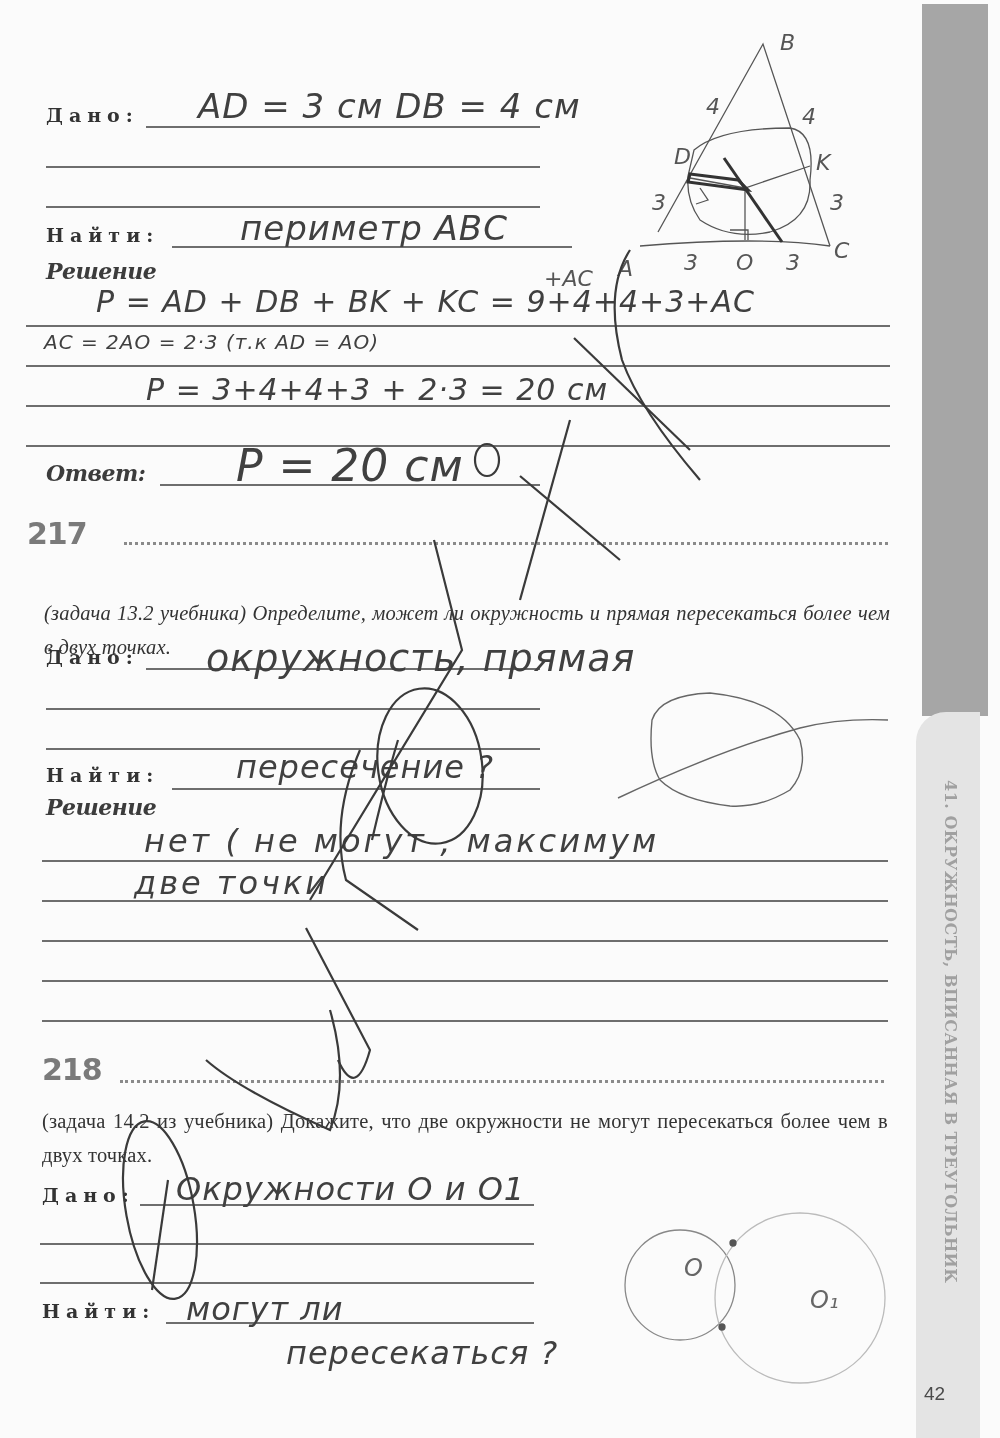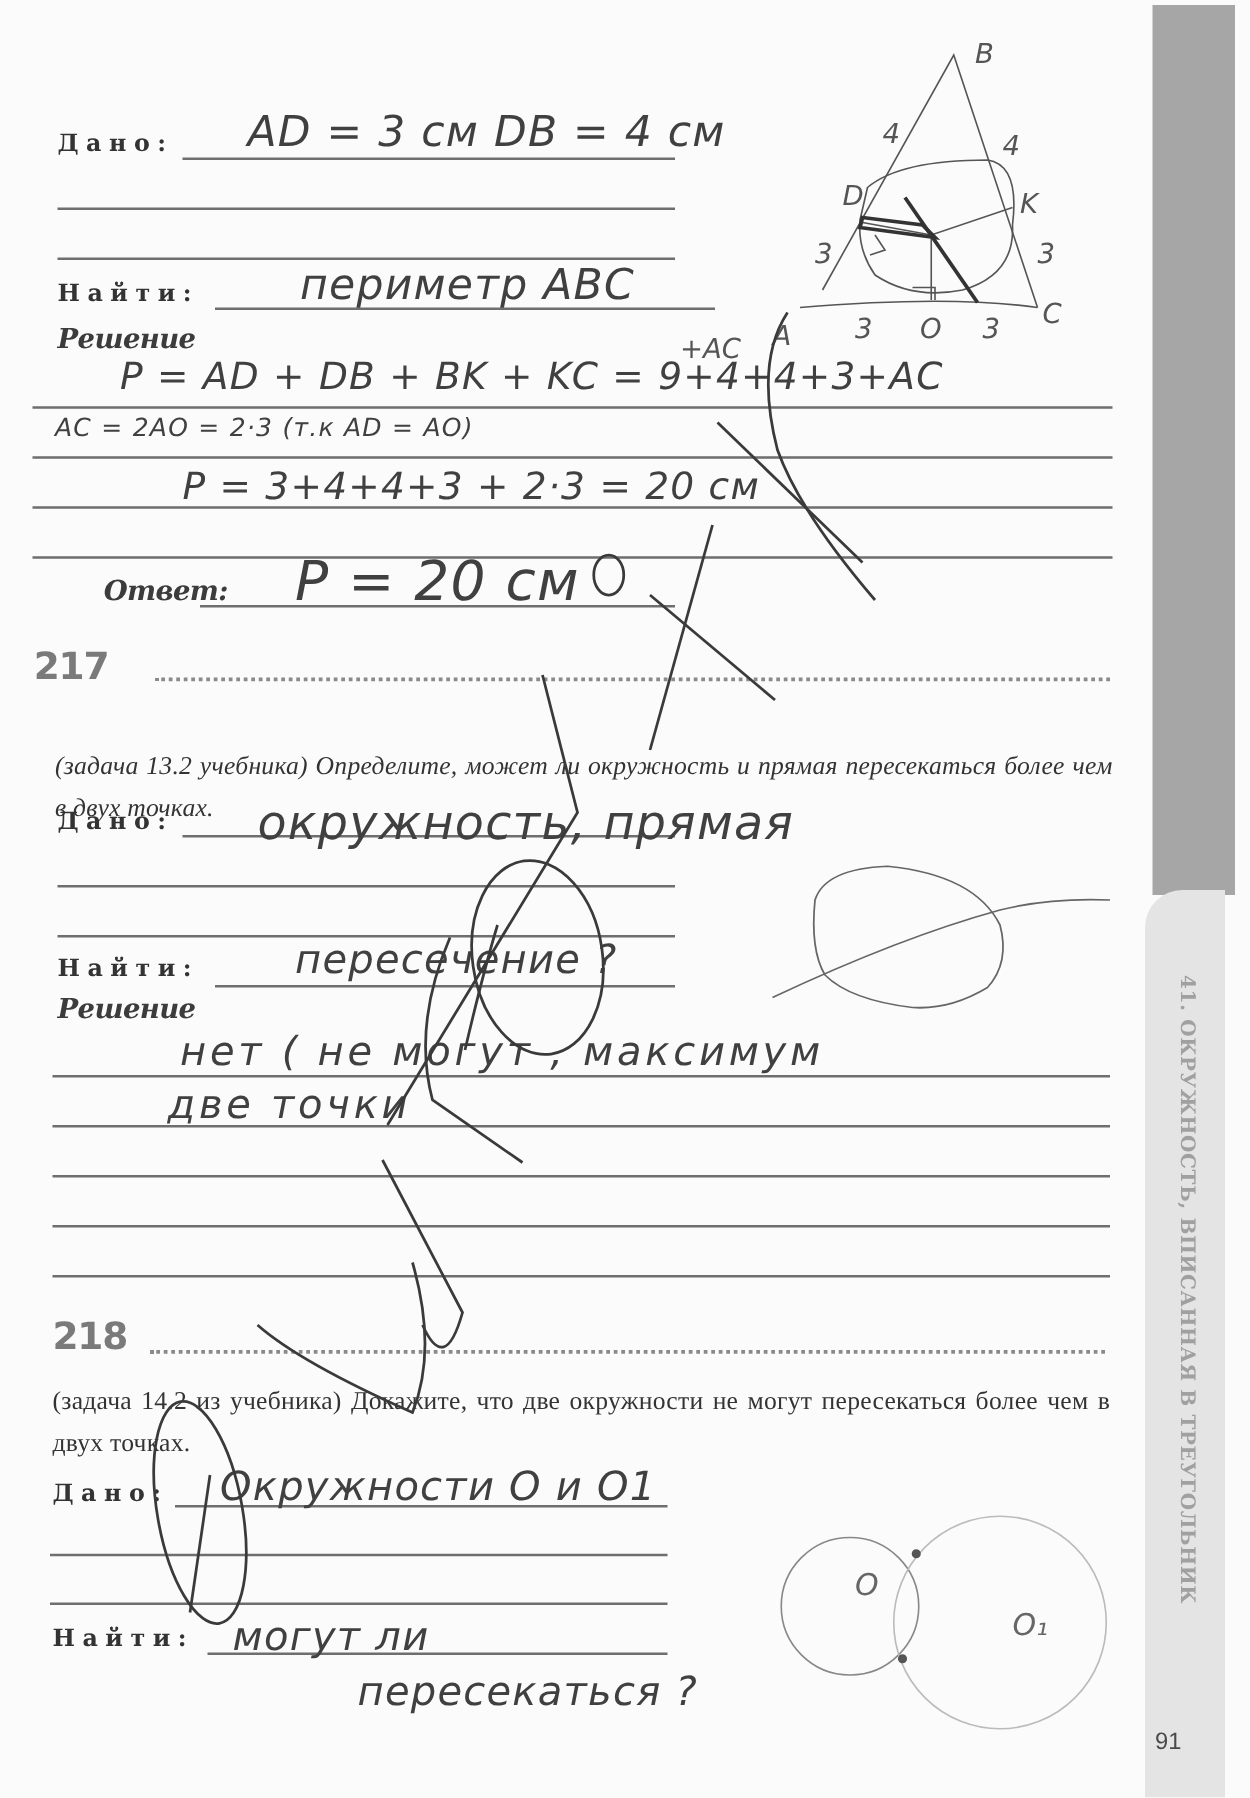--- a/index.html
+++ b/index.html
@@ -17,21 +17,21 @@
   .side-title { position: absolute; left: 930px; top: 780px; width: 30px; height: 520px; writing-mode: vertical-rl; font-family: "DejaVu Serif", serif; font-weight: bold; font-size: 16px; color: #a0a0a0; letter-spacing: 0.5px; }
   .page-num { position: absolute; left: 924px; top: 1383px; font-family: "Liberation Sans", sans-serif; font-size: 19px; color: #4a4a4a; }
   svg.overlay { position: absolute; left: 0; top: 0; pointer-events: none; }
 </style>
 </head>
 <body>
 
 <div class="side-top"></div>
 <div class="side-bottom"></div>
 <div class="side-title">41. ОКРУЖНОСТЬ, ВПИСАННАЯ В ТРЕУГОЛЬНИК</div>
-<div class="page-num">91</div>
+<div class="page-num">42</div>
 
 <div class="abs label" style="left:46px; top:104px;">Дано:</div>
 <div class="rule" style="left:146px; top:126px; width:394px;"></div>
 <div class="hw" style="left:198px; top:86px; font-size:34px;">AD = 3 см   DB = 4 см</div>
 <div class="rule" style="left:46px; top:166px; width:494px;"></div>
 <div class="rule" style="left:46px; top:206px; width:494px;"></div>
 
 <div class="abs label" style="left:46px; top:224px;">Найти:</div>
 <div class="rule" style="left:172px; top:246px; width:400px;"></div>
 <div class="hw" style="left:240px; top:208px; font-size:34px;">периметр ABC</div>
@@ -39,21 +39,21 @@
 <div class="script" style="left:46px; top:258px;">Решение</div>
 
 <div class="rule" style="left:26px; top:325px; width:864px;"></div>
 <div class="hw" style="left:96px; top:284px; font-size:30px;">P = AD + DB + BK + KC = 9+4+4+3+AC</div>
 <div class="rule" style="left:26px; top:365px; width:864px;"></div>
 <div class="hw" style="left:44px; top:330px; font-size:20px;">AC = 2AO = 2·3  (т.к AD = AO)</div>
 <div class="rule" style="left:26px; top:405px; width:864px;"></div>
 <div class="hw" style="left:146px; top:372px; font-size:30px;">P = 3+4+4+3 + 2·3 = 20 см</div>
 <div class="rule" style="left:26px; top:445px; width:864px;"></div>
 
-<div class="script" style="left:46px; top:460px;margin-left:37px;">Ответ:</div>
+<div class="script" style="left:46px; top:460px;">Ответ:</div>
 <div class="rule" style="left:160px; top:484px; width:380px;"></div>
 <div class="hw" style="left:236px; top:440px; font-size:44px;">P = 20 см</div>
 
 <div class="tasknum" style="left:27px; top:516px;">217</div>
 <div class="dots" style="left:124px; top:542px; width:764px;"></div>
 <div class="task-text" style="left:44px; top:596px; width:846px;font-style:italic;">(задача 13.2 учебника) Определите, может ли окружность и прямая пересекаться более чем в двух точках.</div>
 
 <div class="abs label" style="left:46px; top:646px;">Дано:</div>
 <div class="rule" style="left:146px; top:668px; width:394px;"></div>
 <div class="hw" style="left:206px; top:636px; font-size:38px;">окружность, прямая</div>

